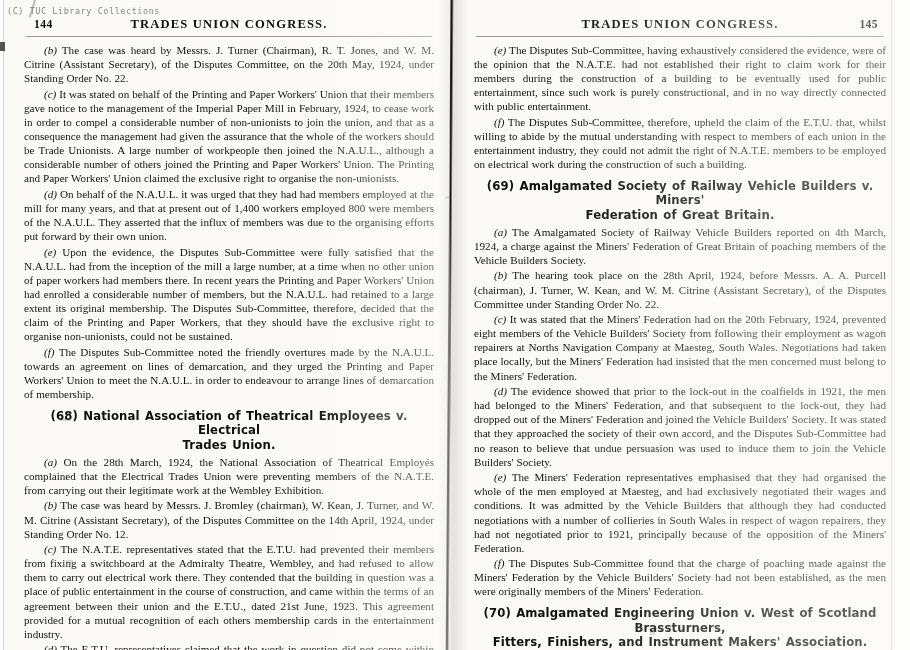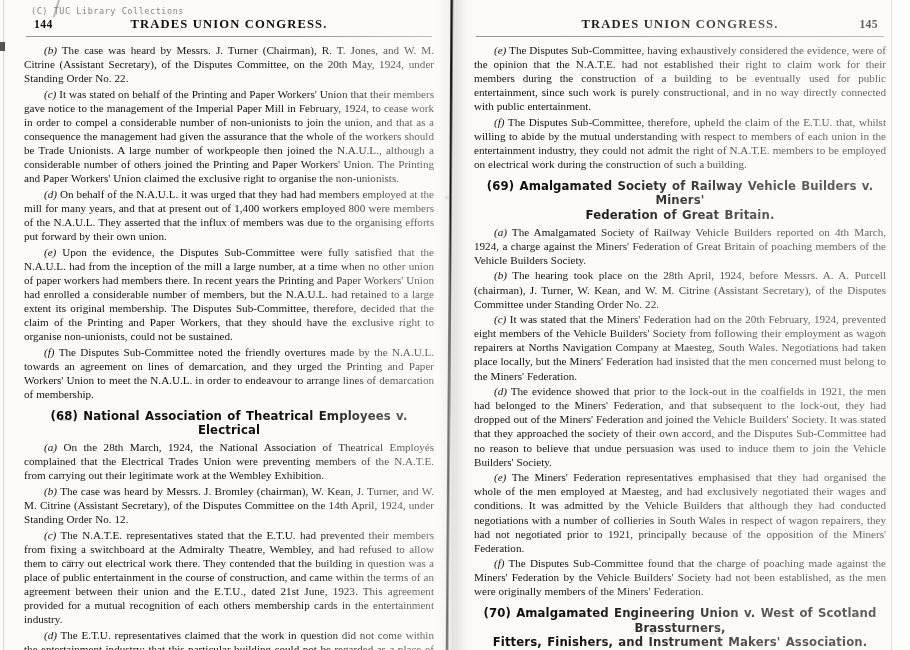--- a/index.html
+++ b/index.html
@@ -82,21 +82,20 @@
   .watermark {
     position: absolute;
     left: 7px;
     top: 6px;
     font-family: "DejaVu Sans Mono", "Liberation Mono", monospace;
     font-size: 8.5px;
     letter-spacing: .55px;
     color: #5d584f;
     opacity: .72;
     white-space: nowrap;
-    margin-left: 24px;
   }
   .watermark-slash {
     position: absolute;
     left: 24px;
     top: -4px;
     width: 16px;
     height: 18px;
     border-left: 2px solid #5d584f;
     transform: rotate(17deg);
     opacity: .55;
@@ -233,21 +232,21 @@
       <div class="rh-folio">144</div>
       <div class="rh-title">TRADES UNION CONGRESS.</div>
     </div>
     <div class="head-rule"></div>
     <div class="column" id="col-left">
         <p class="para"><span class="marker">(b)</span><span> The case was heard by Messrs. J. Turner (Chairman), R. T. Jones, and W. M. Citrine (Assistant Secretary), of the Disputes Committee, on the 20th May, 1924, under Standing Order No. 22.</span></p>
         <p class="para"><span class="marker">(c)</span><span> It was stated on behalf of the Printing and Paper Workers' Union that their members gave notice to the management of the Imperial Paper Mill in February, 1924, to cease work in order to compel a considerable number of non-unionists to join the union, and that as a consequence the management had given the assurance that the whole of the workers should be Trade Unionists. A large number of workpeople then joined the N.A.U.L., although a considerable number of others joined the Printing and Paper Workers' Union. The Printing and Paper Workers' Union claimed the exclusive right to organise the non-unionists.</span></p>
         <p class="para"><span class="marker">(d)</span><span> On behalf of the N.A.U.L. it was urged that they had had members employed at the mill for many years, and that at present out of 1,400 workers employed 800 were members of the N.A.U.L. They asserted that the influx of members was due to the organising efforts put forward by their own union.</span></p>
         <p class="para"><span class="marker">(e)</span><span> Upon the evidence, the Disputes Sub-Committee were fully satisfied that the N.A.U.L. had from the inception of the mill a large number, at a time when no other union of paper workers had members there. In recent years the Printing and Paper Workers' Union had enrolled a considerable number of members, but the N.A.U.L. had retained to a large extent its original membership. The Disputes Sub-Committee, therefore, decided that the claim of the Printing and Paper Workers, that they should have the exclusive right to organise non-unionists, could not be sustained.</span></p>
         <p class="para"><span class="marker">(f)</span><span> The Disputes Sub-Committee noted the friendly overtures made by the N.A.U.L. towards an agreement on lines of demarcation, and they urged the Printing and Paper Workers' Union to meet the N.A.U.L. in order to endeavour to arrange lines of demarcation of membership.</span></p>
-        <h2 class="section-head"><span>(68) National Association of Theatrical Employees v. Electrical</span></h2>
+        <h2 class="section-head"><span>(68) National Association of Theatrical Employees v. Electrical</span><span class="line2">Trades Union.</span></h2>
         <p class="para"><span class="marker">(a)</span><span> On the 28th March, 1924, the National Association of Theatrical Employés complained that the Electrical Trades Union were preventing members of the N.A.T.E. from carrying out their legitimate work at the Wembley Exhibition.</span></p>
         <p class="para"><span class="marker">(b)</span><span> The case was heard by Messrs. J. Bromley (chairman), W. Kean, J. Turner, and W. M. Citrine (Assistant Secretary), of the Disputes Committee on the 14th April, 1924, under Standing Order No. 12.</span></p>
         <p class="para"><span class="marker">(c)</span><span> The N.A.T.E. representatives stated that the E.T.U. had prevented their members from fixing a switchboard at the Admiralty Theatre, Wembley, and had refused to allow them to carry out electrical work there. They contended that the building in question was a place of public entertainment in the course of construction, and came within the terms of an agreement between their union and the E.T.U., dated 21st June, 1923. This agreement provided for a mutual recognition of each others membership cards in the entertainment industry.</span></p>
         <p class="para"><span class="marker">(d)</span><span> The E.T.U. representatives claimed that the work in question did not come within the entertainment industry; that this particular building could not be regarded as a place of public entertainment until it was opened as such; and that the electrical installation entailed was exactly the same as installation work in a building of any other kind.</span></p>
       </div>
   </div>
 
   <div class="page right">
     <div class="running-head">
       <div class="rh-title">TRADES UNION CONGRESS.</div>

